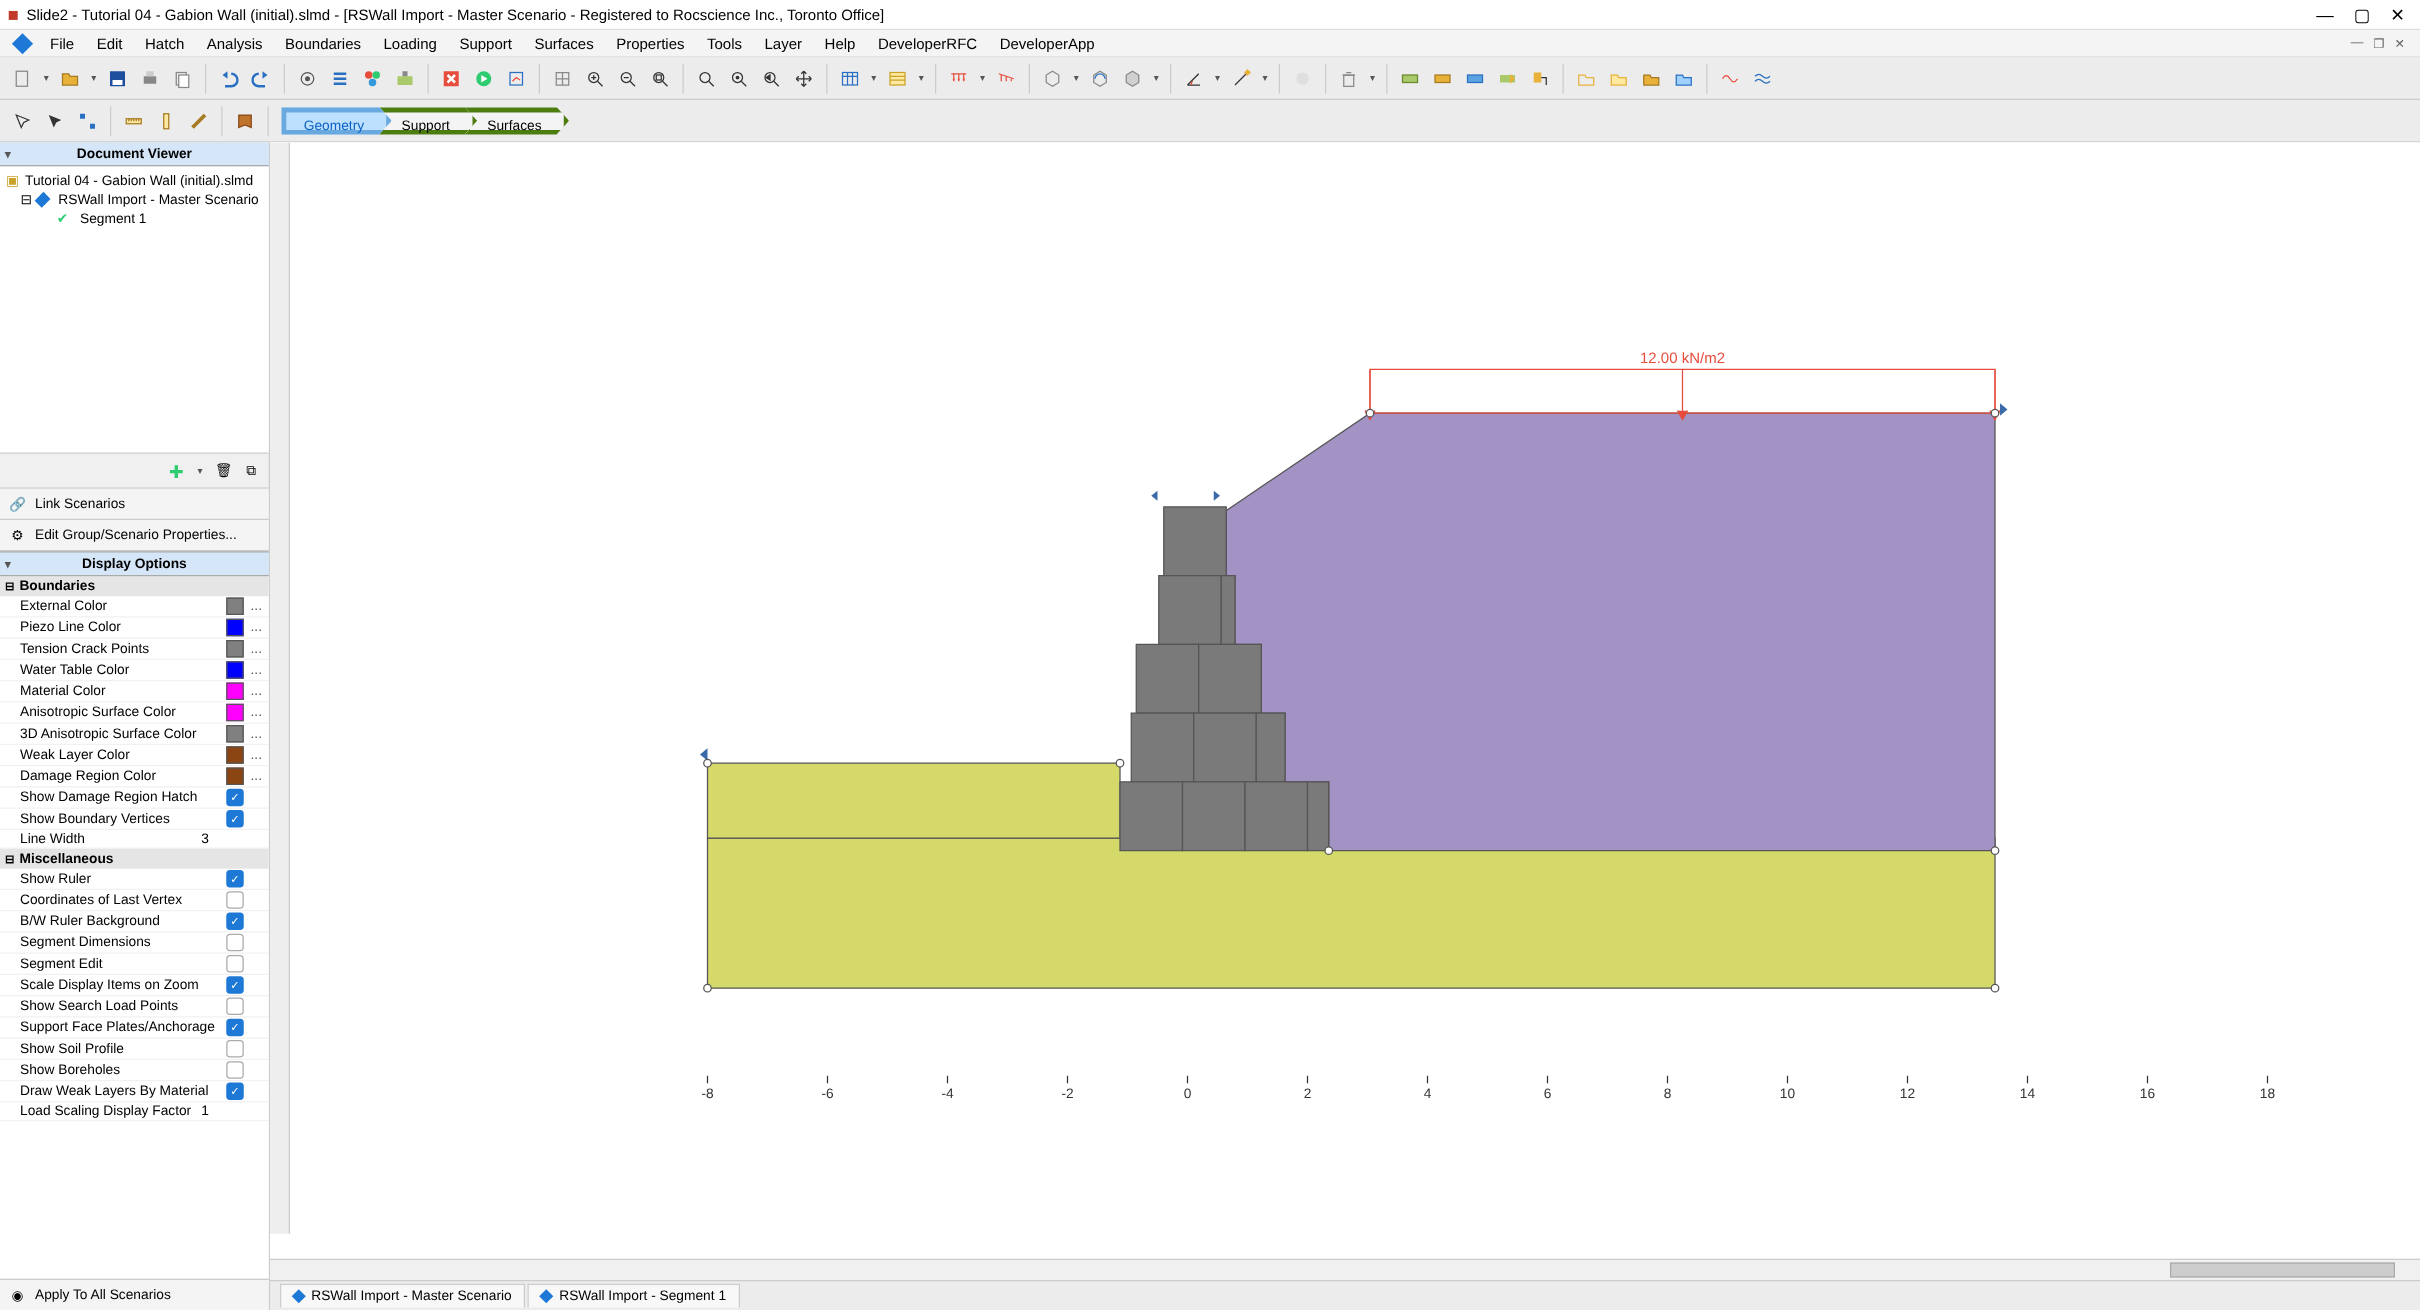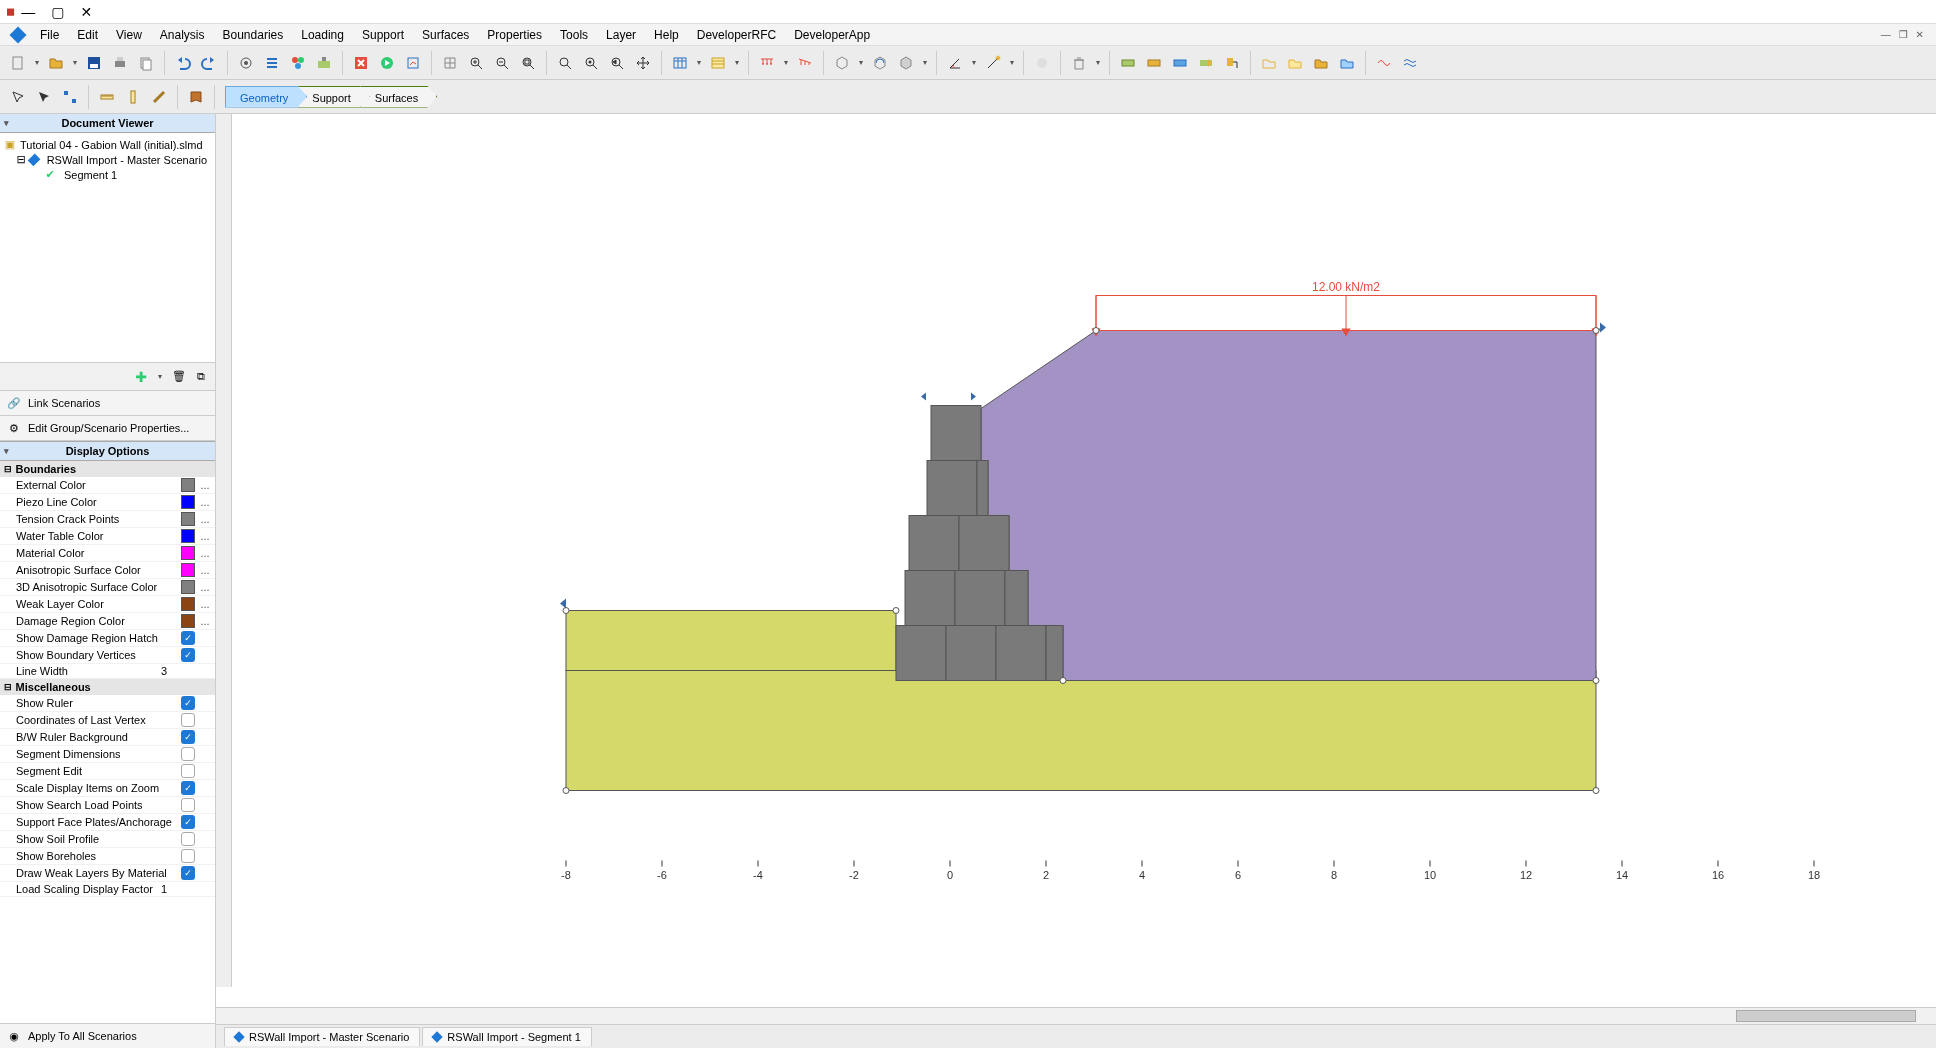--- a/index.html
+++ b/index.html
@@ -36,49 +36,50 @@
 .props .row .lbl { flex: 1; }
 .props .row .sw { width: 14px; height: 14px; border: 1px solid #555; }
 .props .row .ell { width: 20px; text-align: center; color: #555; }
 .props .row .chk { width: 14px; height: 14px; background: #1e78d6; border-radius: 3px; display: inline-flex; align-items: center; justify-content: center; color: #fff; font-size: 9px; }
 .props .row .chk.off { background: #fff; border: 1px solid #aaa; }
 .props .row .val { width: 34px; text-align: left; }
 .apply-row { display: flex; align-items: center; gap: 6px; padding: 4px 6px; border-top: 1px solid #ccc; background: #f4f4f4; }
 .apply-row .lbl { flex: 1; text-align: left; }
 .canvas-area { flex: 1; background: #fff; position: relative; display: flex; flex-direction: column; }
 .breadcrumb { height: 30px; display: flex; align-items: center; padding-left: 4px; gap: 0; background: #ececec; border-bottom: 1px solid #ccc;}
-.bc { height: 22px; line-height: 22px; padding: 0 18px 12px 14px; font-size: 11px; position: relative; border: 1px solid #4d7c0f; background: #f4f4f4; margin-left: -10px; clip-path: polygon(0 0, calc(100% - 10px) 0, 100% 50%, calc(100% - 10px) 100%, 0 100%, 10px 50%);}
+.bc { height: 22px; line-height: 22px; padding: 0 18px 12px 14px; font-size: 11px; position: relative; border: 4px solid #4d7c0f; background: #f4f4f4; margin-left: -10px; clip-path: polygon(0 0, calc(100% - 10px) 0, 100% 50%, calc(100% - 10px) 100%, 0 100%, 10px 50%);}
 .bc.first { margin-left: 0; clip-path: polygon(0 0, calc(100% - 10px) 0, 100% 50%, calc(100% - 10px) 100%, 0 100%);}
 .bc.active { background: #bde0ff; color: #0b61c4; border-color: #6aa9e0; z-index: 2;}
 .viewport { flex: 1; position: relative; overflow: hidden; background: #fff; }
 .viewport svg { position: absolute; top: 0; left: 0; }
 .left-ruler { position: absolute; left: 0; top: 0; bottom: 20px; width: 16px; background: #eee; border-right: 1px solid #ccc; }
 .view-tabs { height: 24px; background: #ececec; border-top: 1px solid #ccc; display: flex; align-items: center; padding-left: 8px; gap: 2px; font-size: 11px;}
 .vtab { padding: 3px 10px; background: #f8f8f8; border: 1px solid #ccc; border-bottom: none; display: flex; align-items: center; gap: 6px; }
 .vtab .dia { width: 8px; height: 8px; background: #1e78d6; transform: rotate(45deg); }
 .scrollbar-h { height: 17px; background: #f0f0f0; border-top: 1px solid #ccc; position: relative; }
 .scrollbar-h .thumb { position: absolute; right: 20px; top: 2px; width: 180px; height: 12px; background: #cdcdcd; border: 1px solid #aaa;}
 </style>
 </head>
 <body>
 
 <div class="titlebar">
   <span class="icon">◼</span>
+  <span class="title">Slide2 - Tutorial 04 - Gabion Wall (initial).slmd - [RSWall Import - Master Scenario - Registered to Rocscience Inc., Toronto Office]</span>
   <div class="win-controls">
     <span>—</span>
     <span>▢</span>
     <span>✕</span>
   </div>
 </div>
 
 <div class="menubar">
   <span style="width:12px;height:12px;background:#1e78d6;transform:rotate(45deg);margin:0 6px;"></span>
   <span class="m">File</span>
   <span class="m">Edit</span>
-  <span class="m">View</span>
+  <span class="m">Hatch</span>
   <span class="m">Analysis</span>
   <span class="m">Boundaries</span>
   <span class="m">Loading</span>
   <span class="m">Support</span>
   <span class="m">Surfaces</span>
   <span class="m">Properties</span>
   <span class="m">Tools</span>
   <span class="m">Layer</span>
   <span class="m">Help</span>
   <span class="m">DeveloperRFC</span>

